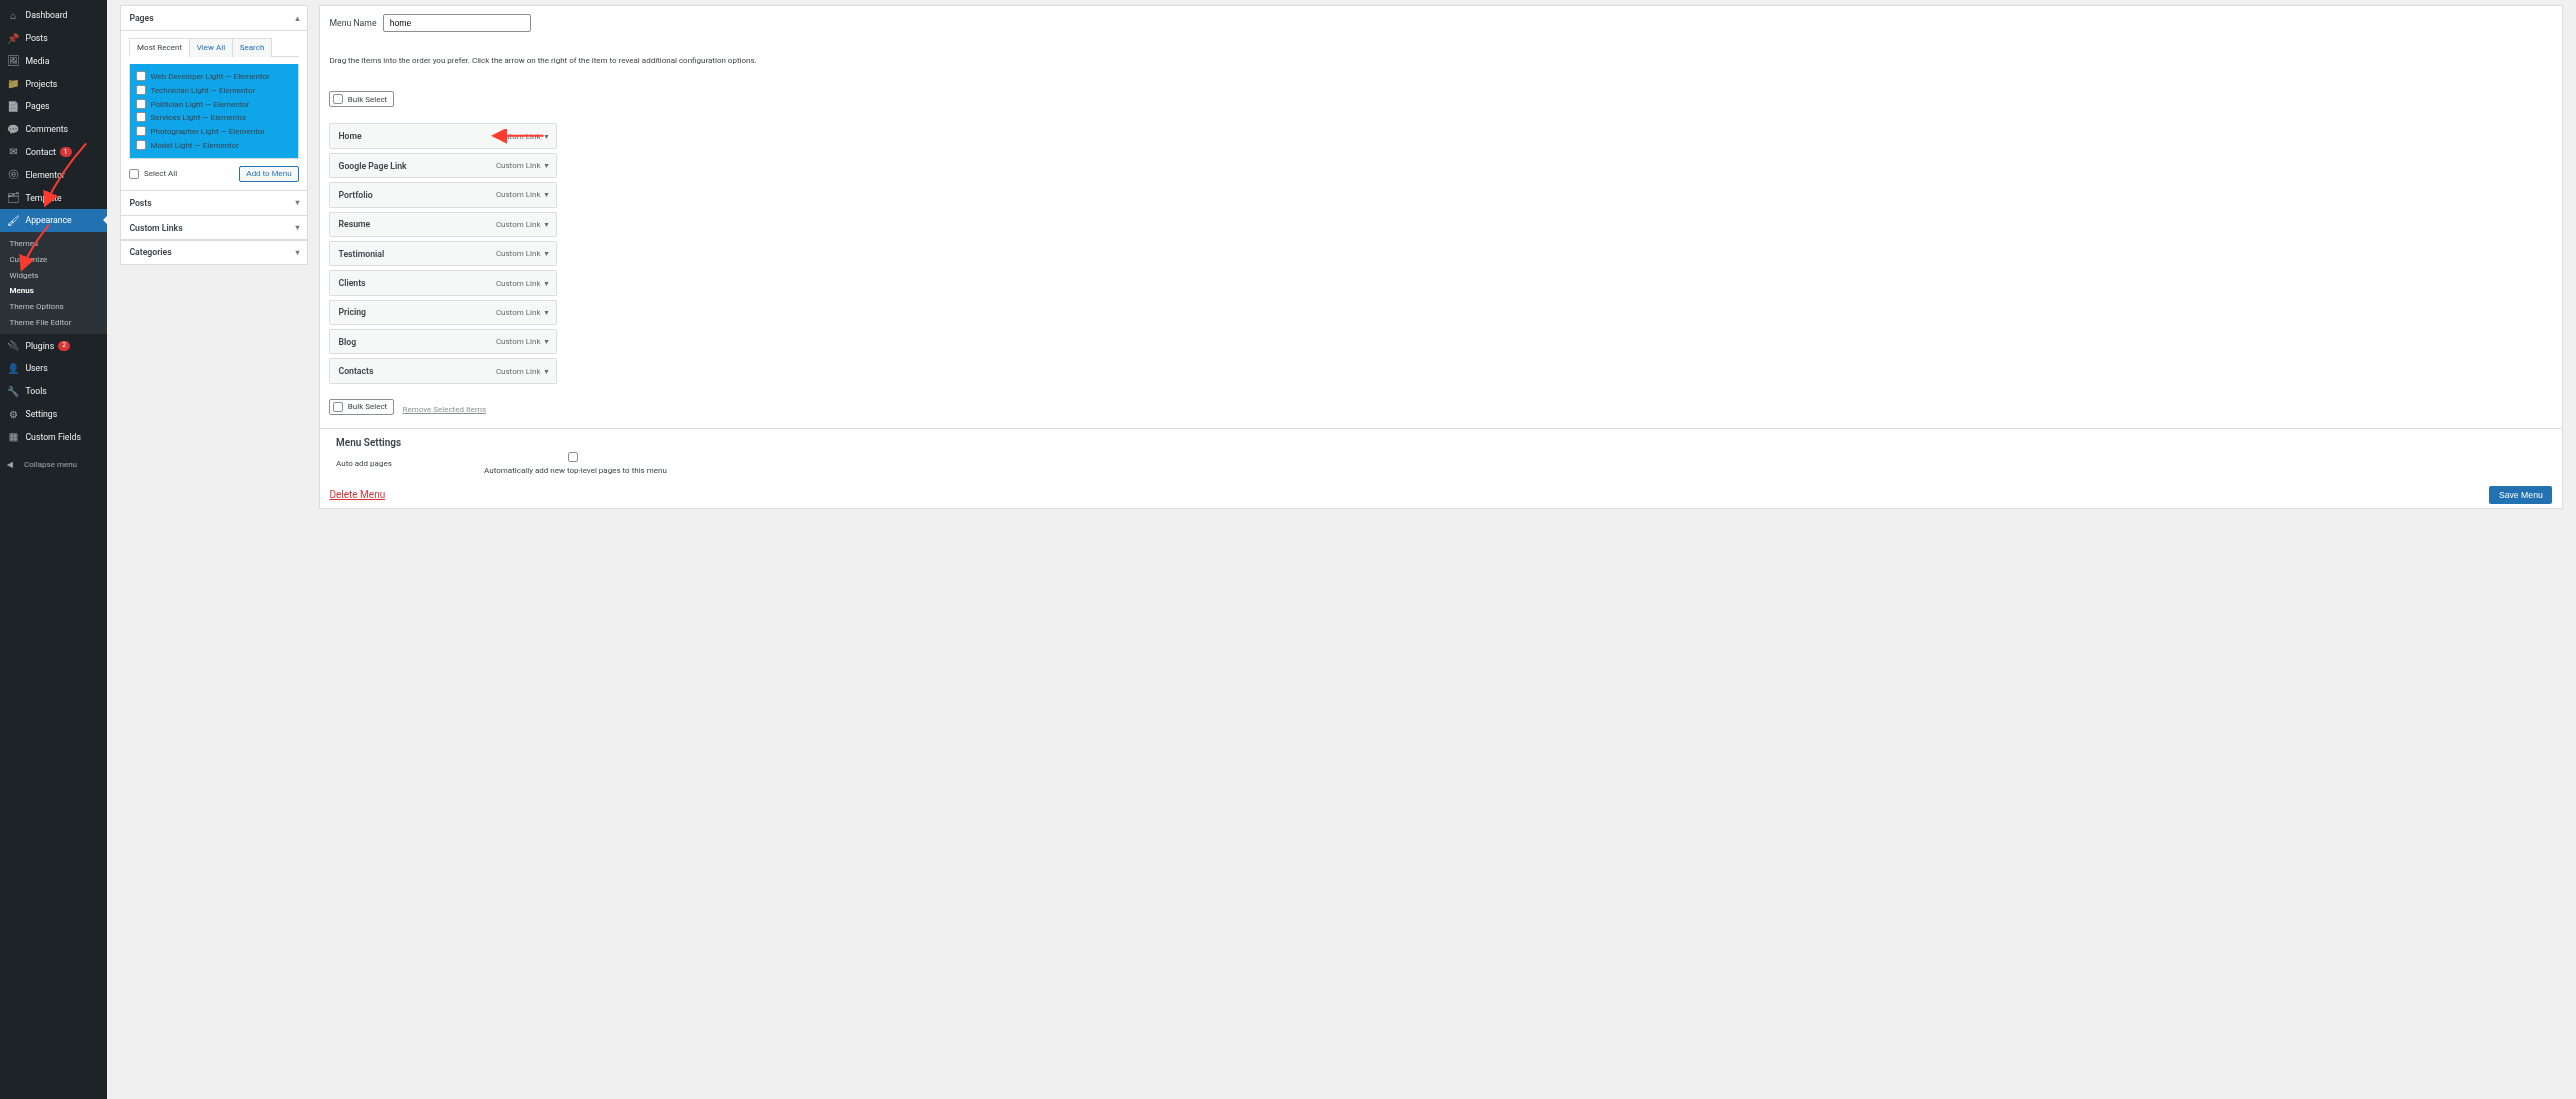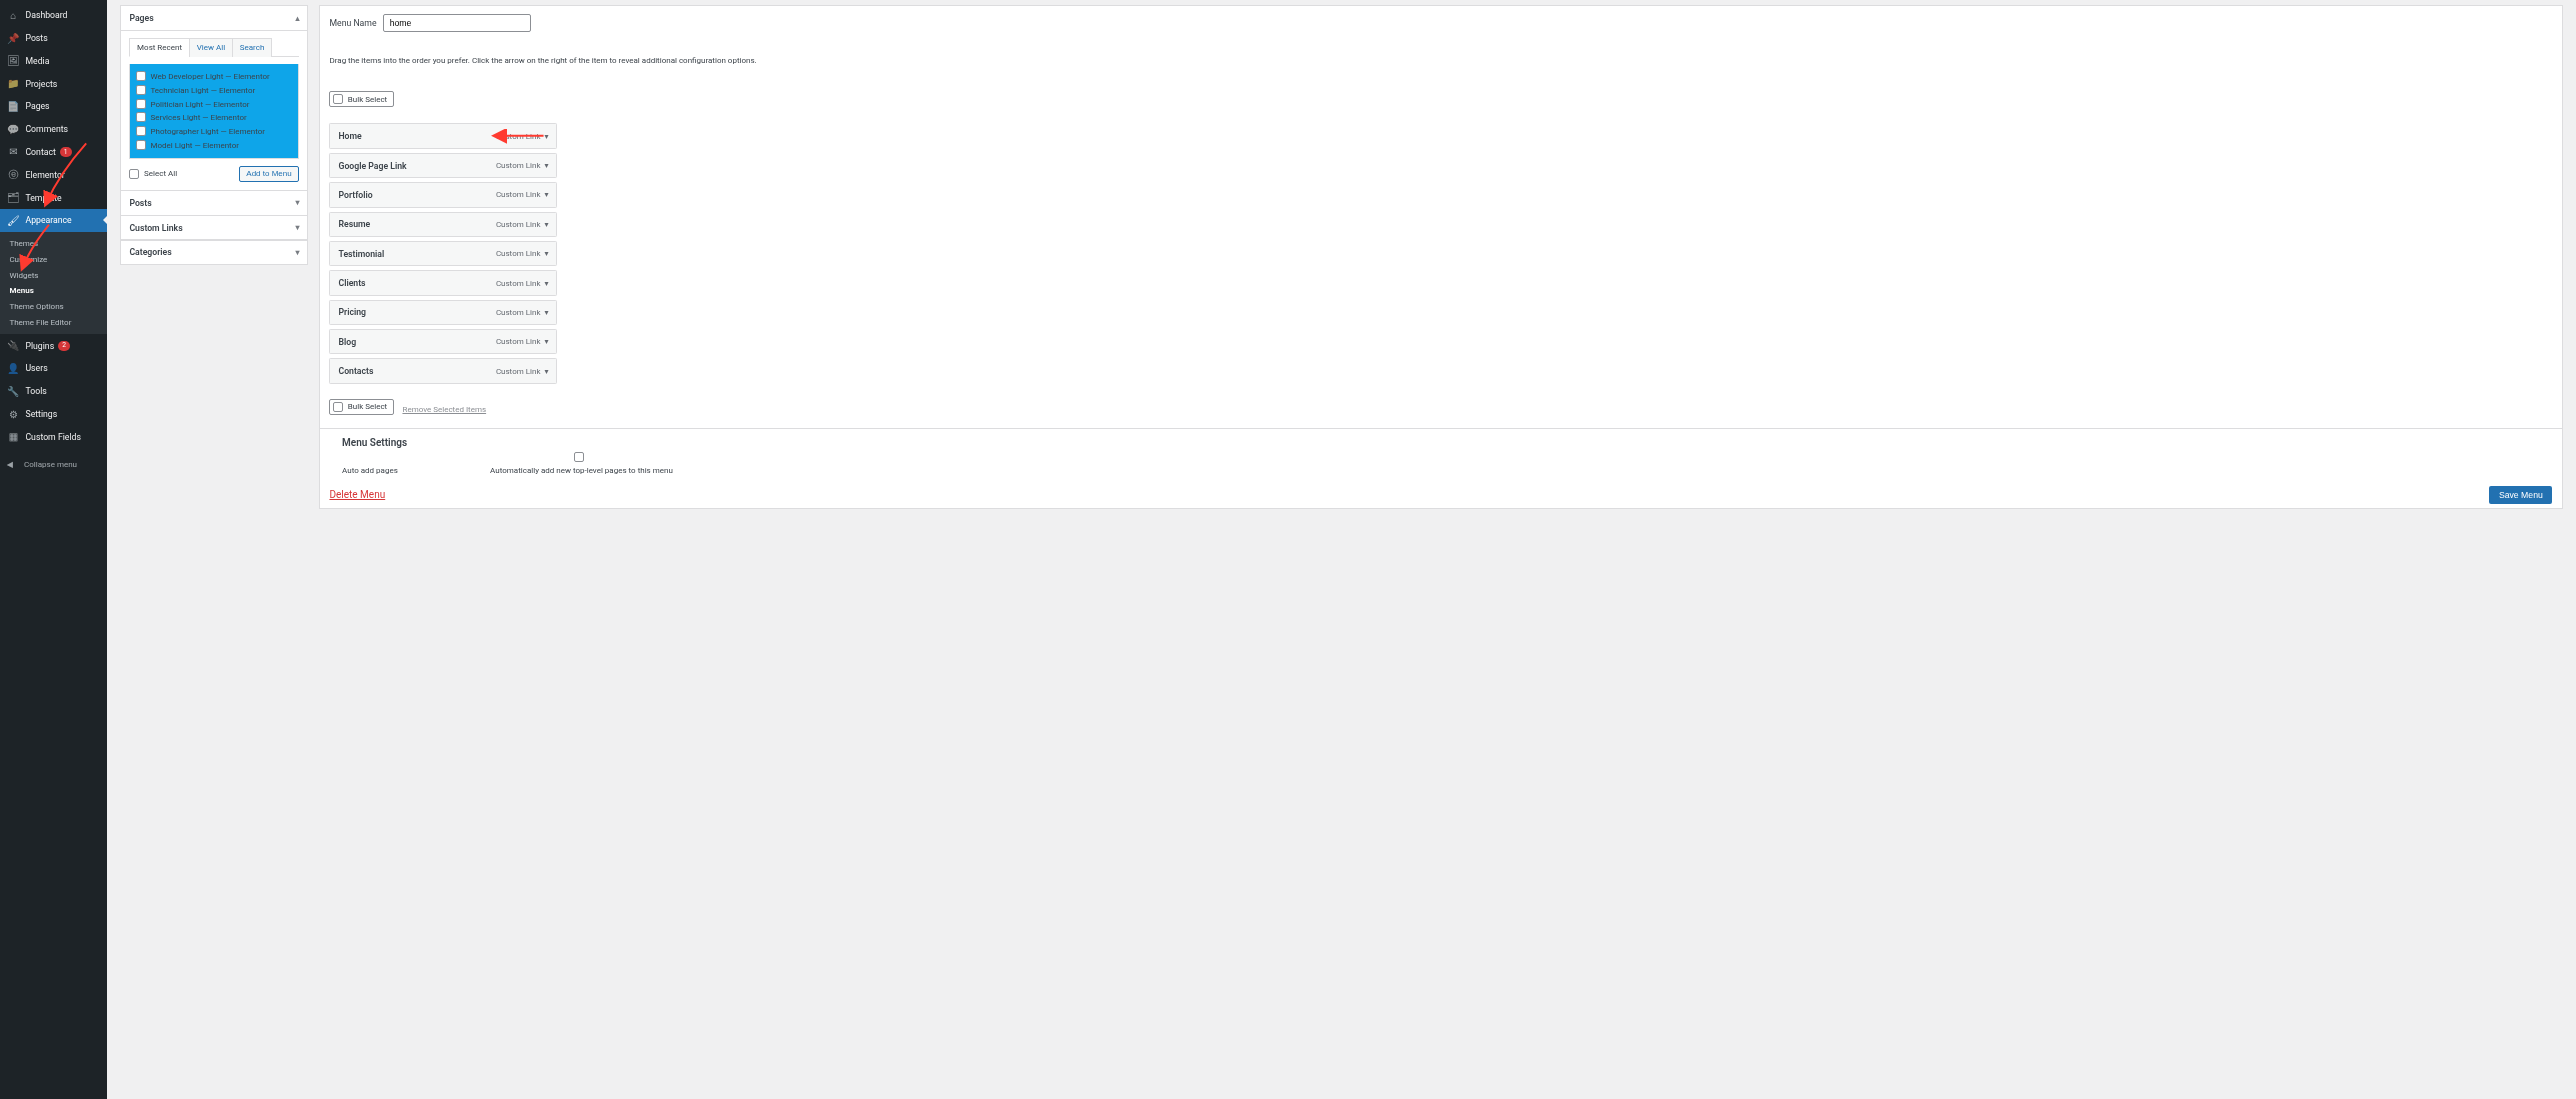--- a/index.html
+++ b/index.html
@@ -214,21 +214,21 @@
     color:#646970; font-size:8px;
   }
 
   .remove-link {
     color:#8c8f94; text-decoration:underline; font-size:8px; margin-left:6.7px;
   }
 
   .divider { border-top:0.7px solid #dcdcde; margin:13.4px 0 8px; }
 
   .settings-title { font-size:10px; font-weight:600; margin-bottom:4px; }
-  .settings-row { display:flex; align-items:flex-end; font-size:8px; gap:27px; }
+  .settings-row { display:flex; align-items:center; font-size:8px; gap:27px; }
   .settings-label { width:121px; }
 
   .delete-link { color:#d63638; text-decoration:underline; font-size:10px; cursor:pointer;}
 
   .footer-bar {
     display:flex; justify-content:space-between; align-items:center;
     padding:6.7px 9.4px 4px;
   }
   .btn-primary {
     background:#2271b1; color:#fff;
@@ -490,21 +490,21 @@
         <div style="padding:0 9.4px;">
           <label class="bulk-box">
             <input type="checkbox" class="chk-sm" style="">
             <span>Bulk Select</span>
           </label>
           <a class="remove-link">Remove Selected Items</a>
         </div>
 
         <div class="divider"></div>
 
-        <div style="padding:0 22px 4px;">
+        <div style="padding:0 16px 4px;">
           <div class="settings-title">Menu Settings</div>
           <div class="settings-row">
             <span class="settings-label">Auto add pages</span>
             <label style="display:flex;align-items:center;gap:4px;flex-direction:column;">
               <input type="checkbox" class="chk-sm" style="">
               <span>Automatically add new top-level pages to this menu</span>
             </label>
           </div>
         </div>
 

